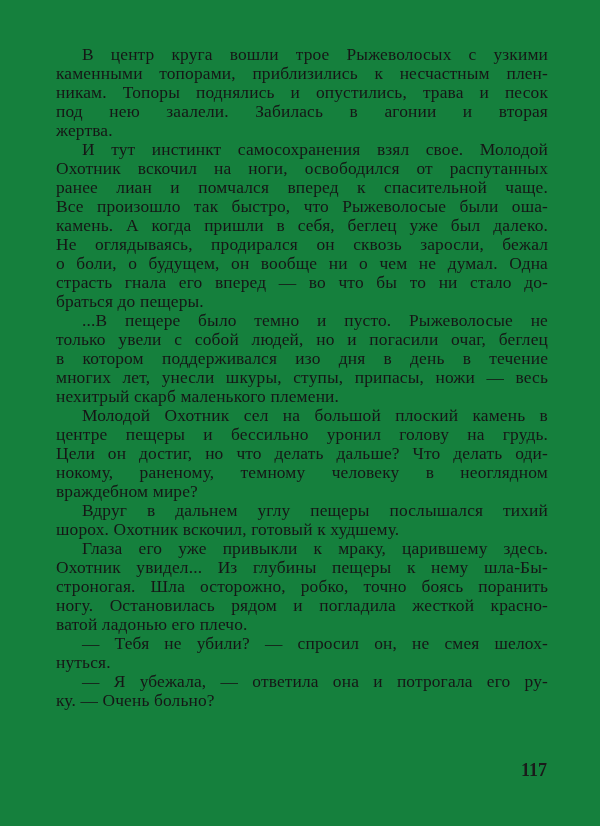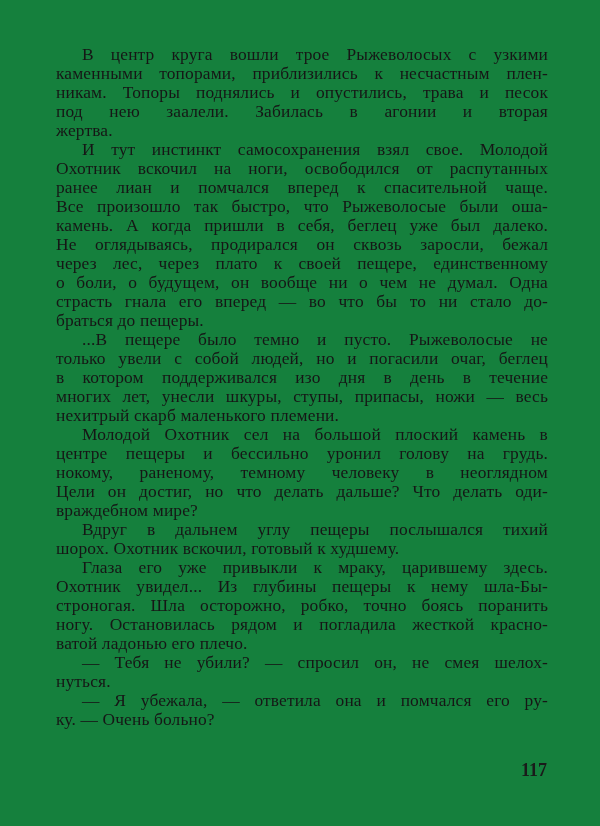--- a/index.html
+++ b/index.html
@@ -63,41 +63,40 @@
     <span class="line">каменными топорами, приблизились к несчастным плен-</span>
     <span class="line">никам. Топоры поднялись и опустились, трава и песок</span>
     <span class="line">под нею заалели. Забилась в агонии и вторая</span>
     <span class="line last">жертва.</span>
     <span class="line indent">И тут инстинкт самосохранения взял свое. Молодой</span>
     <span class="line">Охотник вскочил на ноги, освободился от распутанных</span>
     <span class="line">ранее лиан и помчался вперед к спасительной чаще.</span>
     <span class="line">Все произошло так быстро, что Рыжеволосые были оша-</span>
     <span class="line">камень. А когда пришли в себя, беглец уже был далеко.</span>
     <span class="line">Не оглядываясь, продирался он сквозь заросли, бежал</span>
-    <span class="line">через лес, через плато к своей пещере, единственному</span>
     <span class="line">о боли, о будущем, он вообще ни о чем не думал. Одна</span>
     <span class="line">страсть гнала его вперед — во что бы то ни стало до-</span>
     <span class="line last">браться до пещеры.</span>
     <span class="line indent">...В пещере было темно и пусто. Рыжеволосые не</span>
     <span class="line">только увели с собой людей, но и погасили очаг, беглец</span>
     <span class="line">в котором поддерживался изо дня в день в течение</span>
     <span class="line">многих лет, унесли шкуры, ступы, припасы, ножи — весь</span>
     <span class="line last">нехитрый скарб маленького племени.</span>
     <span class="line indent">Молодой Охотник сел на большой плоский камень в</span>
     <span class="line">центре пещеры и бессильно уронил голову на грудь.</span>
+    <span class="line">Цели он достиг, но что делать дальше? Что делать оди-</span>
     <span class="line">нокому, раненому, темному человеку в неоглядном</span>
-    <span class="line">Цели он достиг, но что делать дальше? Что делать оди-</span>
     <span class="line last">враждебном мире?</span>
     <span class="line indent">Вдруг в дальнем углу пещеры послышался тихий</span>
     <span class="line last">шорох. Охотник вскочил, готовый к худшему.</span>
     <span class="line indent">Глаза его уже привыкли к мраку, царившему здесь.</span>
     <span class="line">Охотник увидел... Из глубины пещеры к нему шла-Бы-</span>
     <span class="line">строногая. Шла осторожно, робко, точно боясь поранить</span>
     <span class="line">ногу. Остановилась рядом и погладила жесткой красно-</span>
     <span class="line last">ватой ладонью его плечо.</span>
     <span class="line indent">— Тебя не убили? — спросил он, не смея шелох-</span>
     <span class="line last">нуться.</span>
-    <span class="line indent">— Я убежала, — ответила она и помчался его ру-</span>
+    <span class="line indent">— Я убежала, — ответила она и потрогала его ру-</span>
     <span class="line last">ку. — Очень больно?</span>
   </div>
 
   <div class="page-number">117</div>
 </div>
 
 </body></html>

